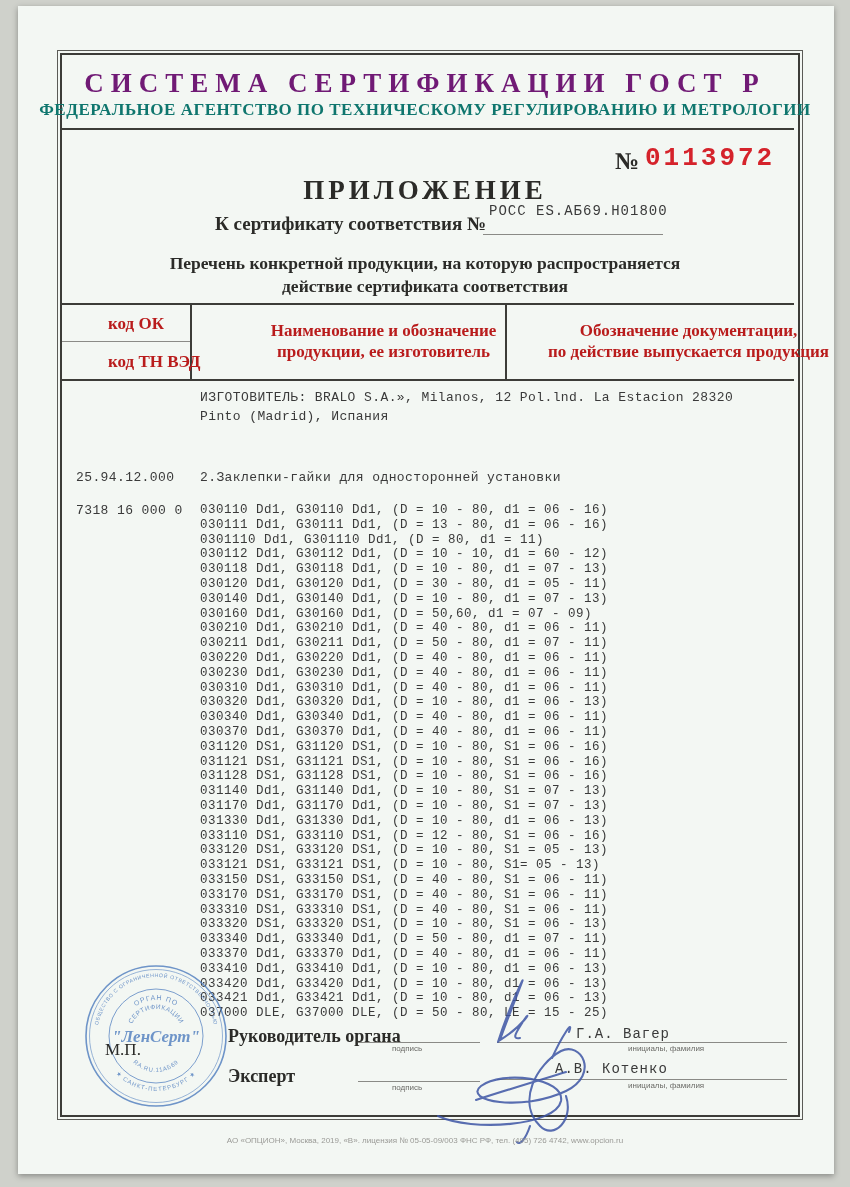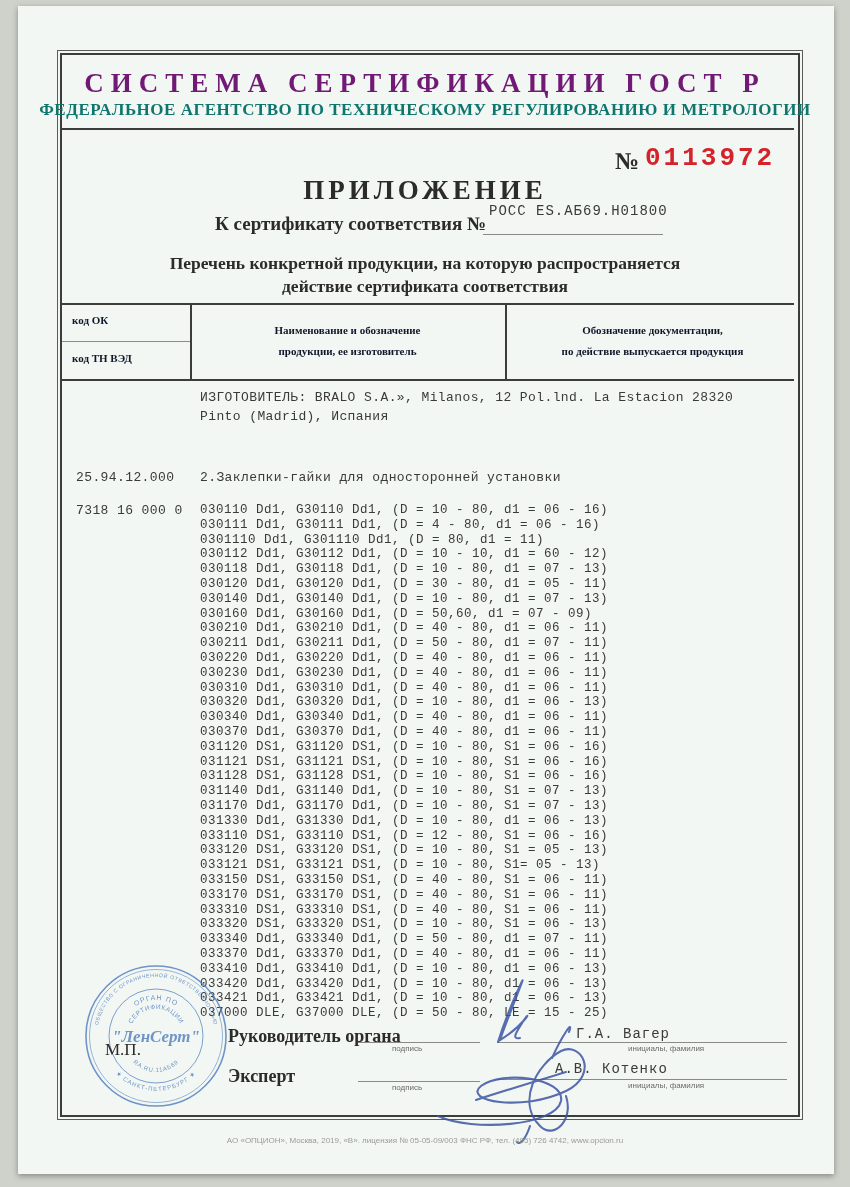--- a/index.html
+++ b/index.html
@@ -10,21 +10,21 @@
   .frame-outer{position:absolute;left:57px;top:50px;width:744px;height:1068px;border:1px solid #5a5a56;}
   .frame-inner{position:absolute;left:60px;top:53px;width:736px;height:1060px;border:2px solid #3c3c38;}
   .abs{position:absolute;}
   .hdr-title{font-weight:bold;font-size:27px;letter-spacing:7px;color:#701a75;text-align:center;width:100%;}
   .hdr-sub{font-weight:bold;font-size:17px;letter-spacing:.5px;color:#0f766e;text-align:center;width:100%;}
   .hline{position:absolute;background:#3c3c38;}
   .mono{font-family:"Liberation Mono",monospace;color:#3a3a3a;}
   .doc-title{font-weight:bold;font-size:27px;letter-spacing:4px;color:#2b2b28;text-align:center;width:100%;}
   .cert-label{font-weight:bold;font-size:19px;color:#2b2b28;}
   .purpose{font-weight:bold;font-size:17.5px;color:#2b2b28;text-align:center;width:100%;}
-  .th{font-weight:bold;font-size:11px;color:#0f172a;}
+  .th{font-weight:bold;font-size:17px;color:#b91c1c;margin-left:36px;}
   .th-c{text-align:center;line-height:21px;}
   .items div{white-space:pre;}
   .sig-role{font-weight:bold;font-size:18px;color:#2b2b28;}
   .uline{position:absolute;border-bottom:1px solid #8a8a86;height:1px;}
   .tiny{font-family:"Liberation Sans",sans-serif;font-size:8px;color:#6b6b67;}
   .footer{font-family:"Liberation Sans",sans-serif;font-size:8px;color:#9a9a96;width:100%;text-align:center;}
   .rednum{color:#d5232b;font-family:"Liberation Mono",monospace;font-size:26px;letter-spacing:3px;font-weight:bold;}
   .numsign{font-size:24px;font-weight:bold;color:#2b2b28;}
   svg text{fill:#4d7cbe;}
 </style>
@@ -73,21 +73,21 @@
     <div>ИЗГОТОВИТЕЛЬ: BRALO S.A.», Milanos, 12 Pol.lnd. La Estacion 28320</div>
     <div>Pinto (Madrid), Испания</div>
   </div>
 
   <div class="abs mono" style="left:76px;top:470px;font-size:13px;letter-spacing:.4px;">25.94.12.000</div>
   <div class="abs mono" style="left:200px;top:470px;font-size:13px;letter-spacing:.4px;text-align:center;">2.Заклепки-гайки для односторонней установки</div>
 
   <div class="abs mono" style="left:76px;top:503px;font-size:13px;letter-spacing:.4px;">7318 16 000 0</div>
   <div class="abs mono items" style="left:200px;top:503px;font-size:12.5px;line-height:14.8px;letter-spacing:.5px;">
       <div>030110 Dd1, G30110 Dd1, (D = 10 - 80, d1 = 06 - 16)</div>
-      <div>030111 Dd1, G30111 Dd1, (D = 4 - 80, d1 = 06 - 16)</div>
+      <div>030111 Dd1, G30111 Dd1, (D = 13 - 80, d1 = 06 - 16)</div>
       <div>0301110 Dd1, G301110 Dd1, (D = 80, d1 = 11)</div>
       <div>030112 Dd1, G30112 Dd1, (D = 10 - 10, d1 = 60 - 12)</div>
       <div>030118 Dd1, G30118 Dd1, (D = 10 - 80, d1 = 07 - 13)</div>
       <div>030120 Dd1, G30120 Dd1, (D = 30 - 80, d1 = 05 - 11)</div>
       <div>030140 Dd1, G30140 Dd1, (D = 10 - 80, d1 = 07 - 13)</div>
       <div>030160 Dd1, G30160 Dd1, (D = 50,60, d1 = 07 - 09)</div>
       <div>030210 Dd1, G30210 Dd1, (D = 40 - 80, d1 = 06 - 11)</div>
       <div>030211 Dd1, G30211 Dd1, (D = 50 - 80, d1 = 07 - 11)</div>
       <div>030220 Dd1, G30220 Dd1, (D = 40 - 80, d1 = 06 - 11)</div>
       <div>030230 Dd1, G30230 Dd1, (D = 40 - 80, d1 = 06 - 11)</div>

